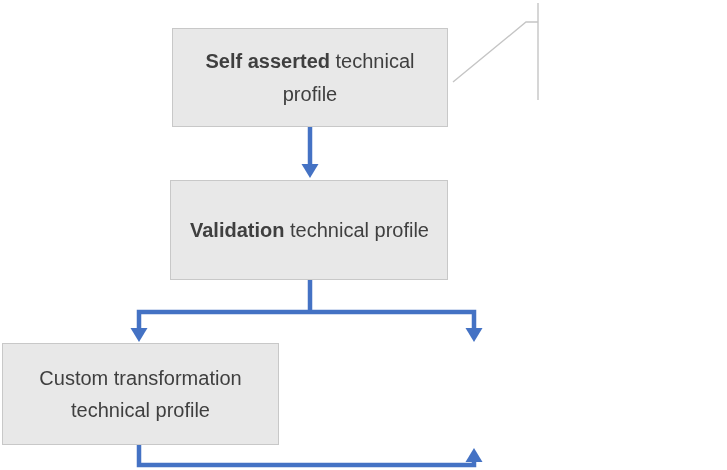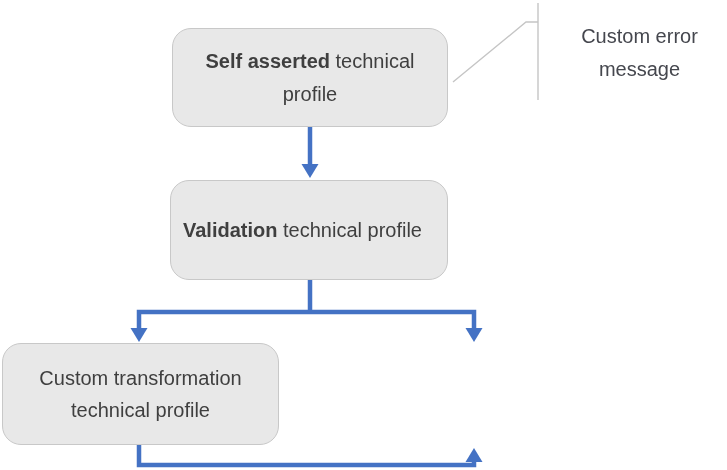--- a/index.html
+++ b/index.html
@@ -3,21 +3,21 @@
 <meta charset="utf-8">
 <style>
   html,body{margin:0;padding:0;background:#fff;}
   .canvas{
     position:relative;width:727px;height:470px;background:#ffffff;
     font-family:"Liberation Sans",sans-serif;overflow:hidden;
   }
   .connector-layer{position:absolute;left:0;top:0;width:727px;height:470px;}
   .node{
     position:absolute;background:#e8e8e8;border:1.4px solid #c8c8c8;
-    border-radius:19px;display:flex;align-items:center;justify-content:flex-start;
+    border-radius:0;display:flex;align-items:center;justify-content:flex-end;
     text-align:center;font-size:20px;line-height:1.62;color:#3f3f3f;
     padding:0 18px;box-sizing:border-box;
   }
   .node .b{font-weight:bold;}
   .node-self-asserted{left:172px;top:28px;width:276px;height:99px;}
   .node-validation{left:170px;top:180px;width:278px;height:100px;padding-left:12px;}
   .node-claims-tp{left:2px;top:343px;width:277px;height:102px;}
   .node-claims-tx{left:334px;top:344px;width:278px;height:103px;}
   .callout-text{
     position:absolute;left:552px;top:20px;width:175px;text-align:center;
@@ -50,15 +50,14 @@
 
   <div class="node node-validation">
     <div><span class="b">Validation</span><span> technical profile</span></div>
   </div>
 
   <div class="node node-claims-tp">
     <div><span class="b"></span><span>Custom transformation technical profile</span></div>
   </div>
 
 
-  <div class="callout-text">Custom error message</div>
 
 </div>
 
 </body></html>

